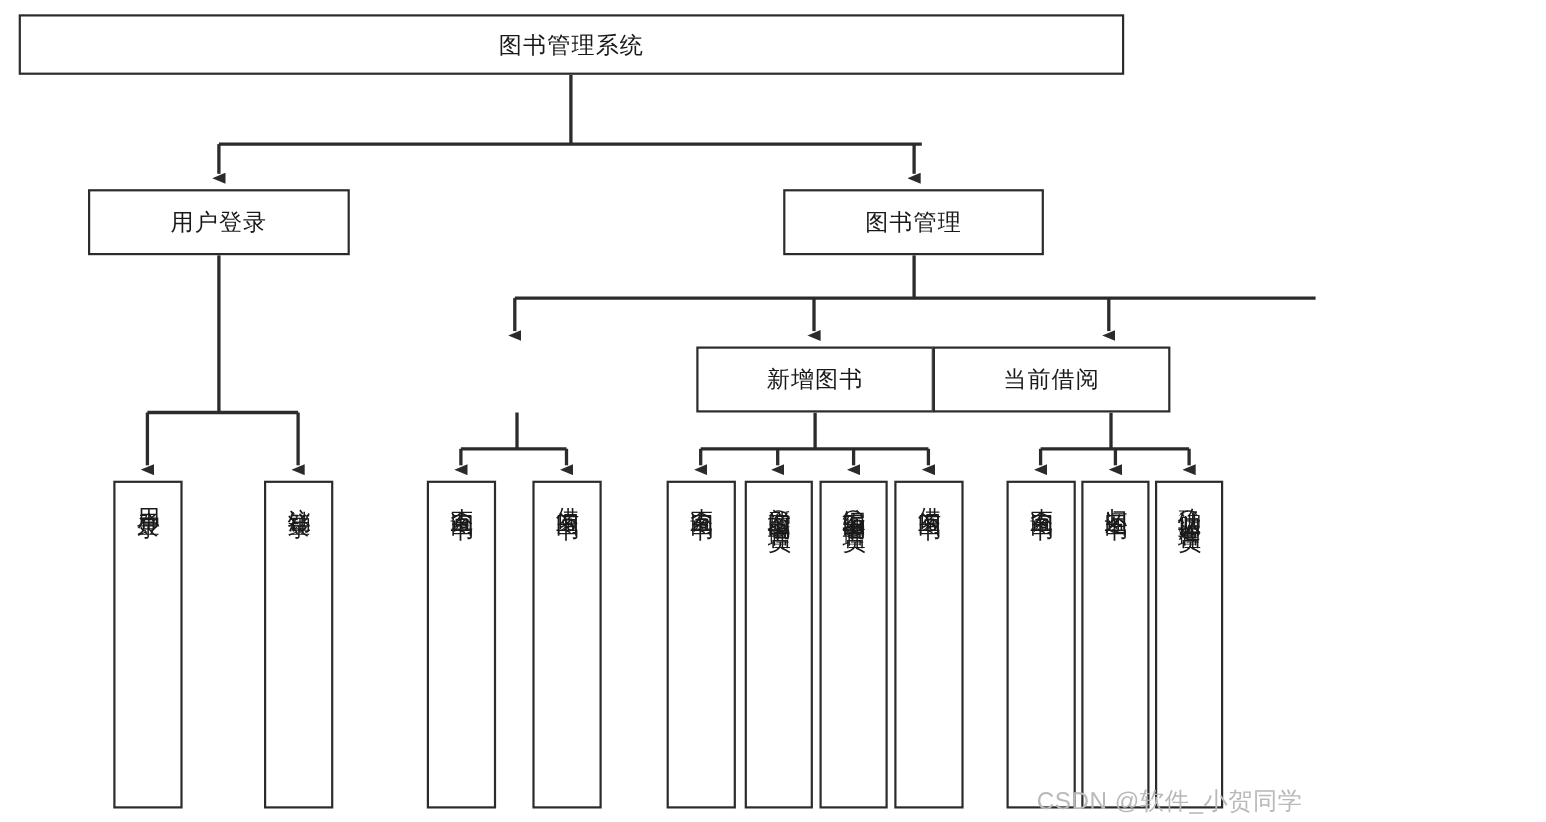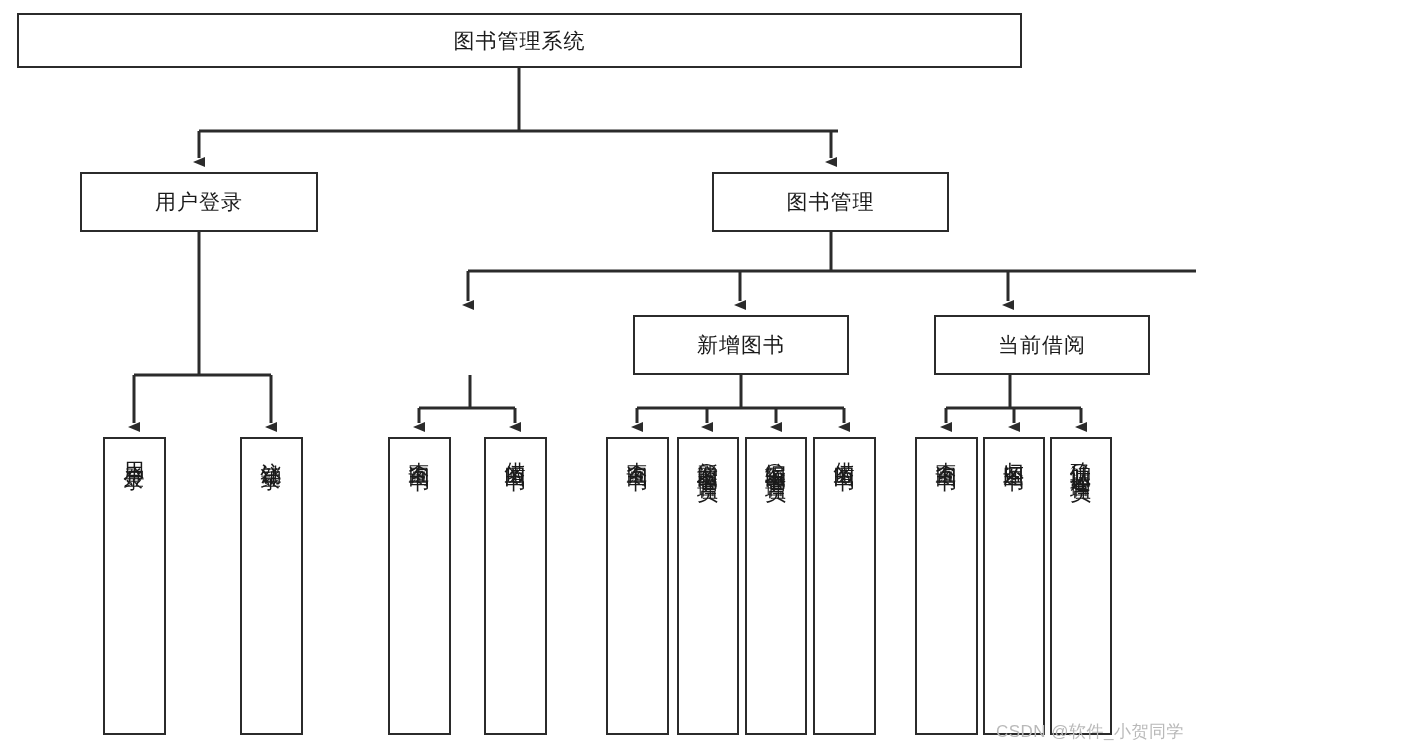--- a/index.html
+++ b/index.html
@@ -51,21 +51,21 @@
     left: 0;
     top: 0;
     width: 1405px;
     height: 747px;
     pointer-events: none;
   }
   .watermark {
     position: absolute;
     right: 12px;
     bottom: 4px;
-    font-size: 17px;
+    font-size: 22px;
     color: #b9b9b9;
     white-space: nowrap;
     letter-spacing: 0.5px;
   }
 </style>
 </head>
 <body>
 
 <div id="canvas">
 
@@ -126,21 +126,21 @@
   <div class="node horiz" style="left:80px;top:172px;width:238px;height:60px;">
     <span>用户登录</span>
   </div>
   <div class="node horiz" style="left:712px;top:172px;width:237px;height:60px;text-align:center;">
     <span>图书管理</span>
   </div>
 
   <div class="node horiz" style="left:633px;top:315px;width:216px;height:60px;">
     <span>新增图书</span>
   </div>
-  <div class="node horiz" style="left:934px;top:315px;width:216px;height:60px;">
+  <div class="node horiz" style="left:848px;top:315px;width:216px;height:60px;">
     <span>当前借阅</span>
   </div>
 
   <div class="node vert" style="left:103px;top:437px;width:63px;height:298px;">
     <span>用户登录</span>
   </div>
   <div class="node vert" style="left:240px;top:437px;width:63px;height:298px;">
     <span>注销登录</span>
   </div>
   <div class="node vert" style="left:388px;top:437px;width:63px;height:298px;">

